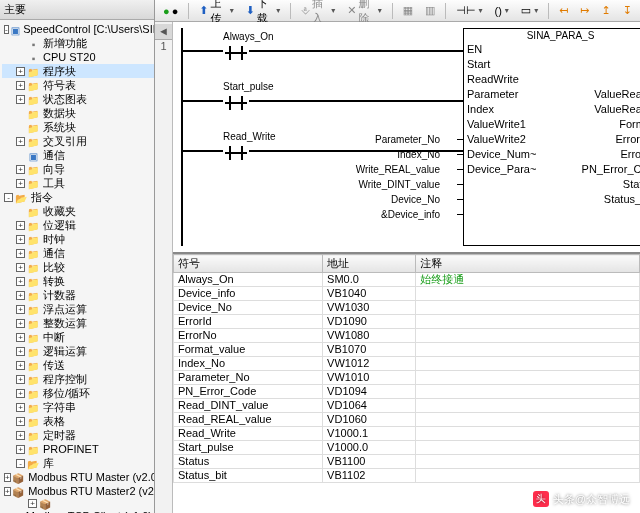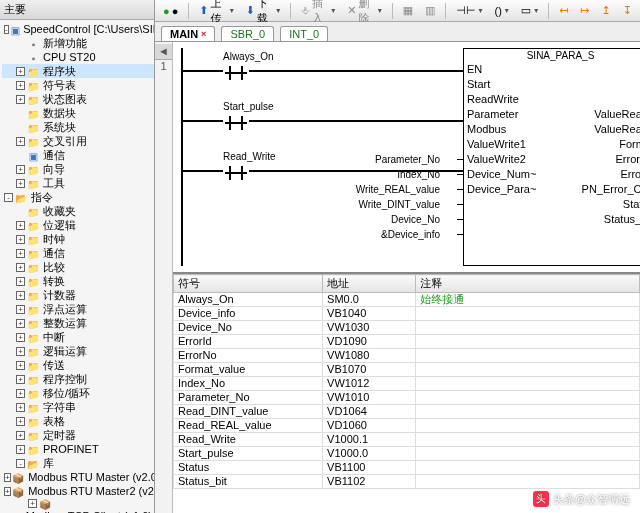--- a/index.html
+++ b/index.html
@@ -351,32 +351,20 @@
           <span class="tb-ic orangei">↦</span>
         </span>
       <span class="tb-btn">
           <span class="tb-ic orangei">↥</span>
         </span>
       <span class="tb-btn">
           <span class="tb-ic orangei">↧</span>
         </span>
     </div>
 
-    <div class="tabs" id="tabs">
-        <div class="tab active">
-          <span>MAIN</span>
-          <span class="x">×</span>
-        </div>
-        <div class="tab green-tab">
-          <span>SBR_0</span>
-        </div>
-        <div class="tab green-tab">
-          <span>INT_0</span>
-        </div>
-      </div>
 
     <div class="ladder-wrap">
       <div class="gutter">
         <div class="gut-hdr">◄</div>
         <div>1</div>
       </div>
       <div class="ladder">
         <div class="ladder-canvas" id="ladder-canvas">
           <div class="rail"></div>
 
@@ -404,21 +392,21 @@
               </div>
               <div class="fb-row">
                 <span class="fb-left"></span>
                 <span class="fb-right"></span>
               </div>
               <div class="fb-row">
                 <span class="fb-left">Parameter</span>
                 <span class="fb-right">ValueRead1</span>
               </div>
               <div class="fb-row">
-                <span class="fb-left">Modbus</span>
+                <span class="fb-left">Index</span>
                 <span class="fb-right">ValueRead2</span>
               </div>
               <div class="fb-row">
                 <span class="fb-left">ValueWrite1</span>
                 <span class="fb-right">Format</span>
               </div>
               <div class="fb-row">
                 <span class="fb-left">ValueWrite2</span>
                 <span class="fb-right">ErrorNo</span>
               </div>
@@ -521,20 +509,25 @@
                   <td>Index_No</td>
                   <td>VW1012</td>
                   <td></td>
                 </tr>
                 <tr>
                   <td>Parameter_No</td>
                   <td>VW1010</td>
                   <td></td>
                 </tr>
                 <tr>
+                  <td>PN_Error_Code</td>
+                  <td>VD1094</td>
+                  <td></td>
+                </tr>
+                <tr>
                   <td>Read_DINT_value</td>
                   <td>VD1064</td>
                   <td></td>
                 </tr>
                 <tr>
                   <td>Read_REAL_value</td>
                   <td>VD1060</td>
                   <td></td>
                 </tr>
                 <tr>

